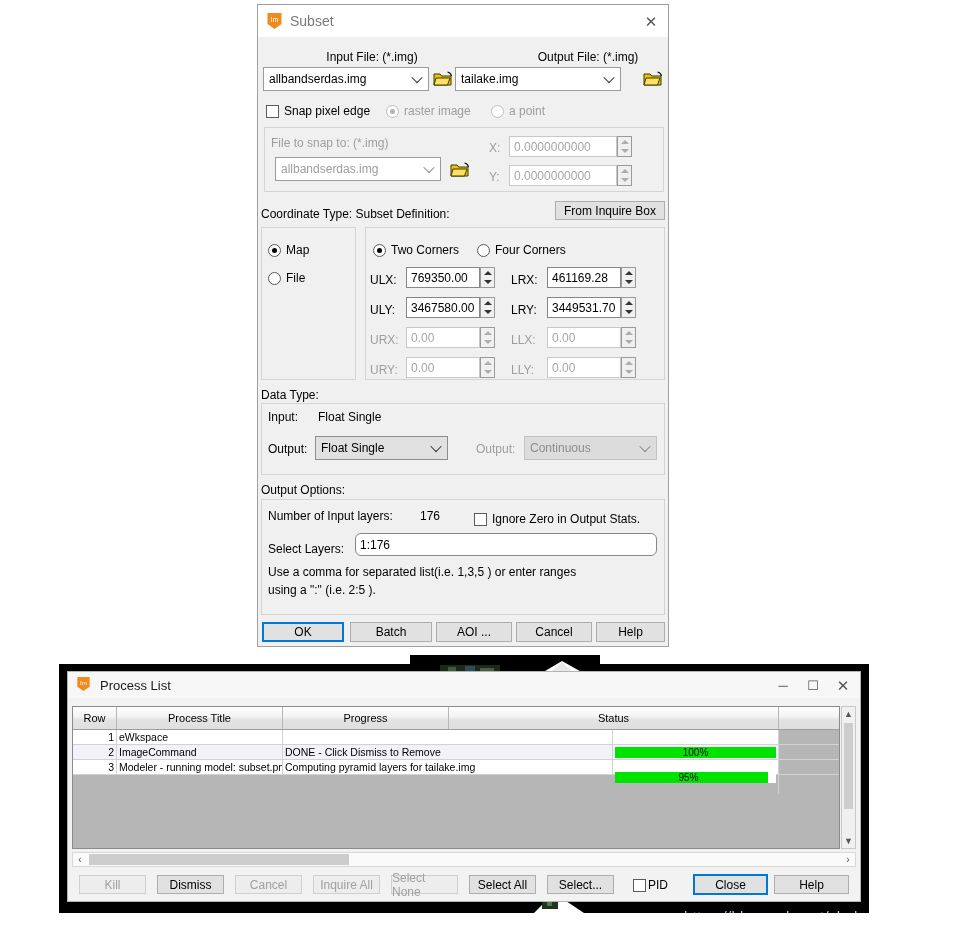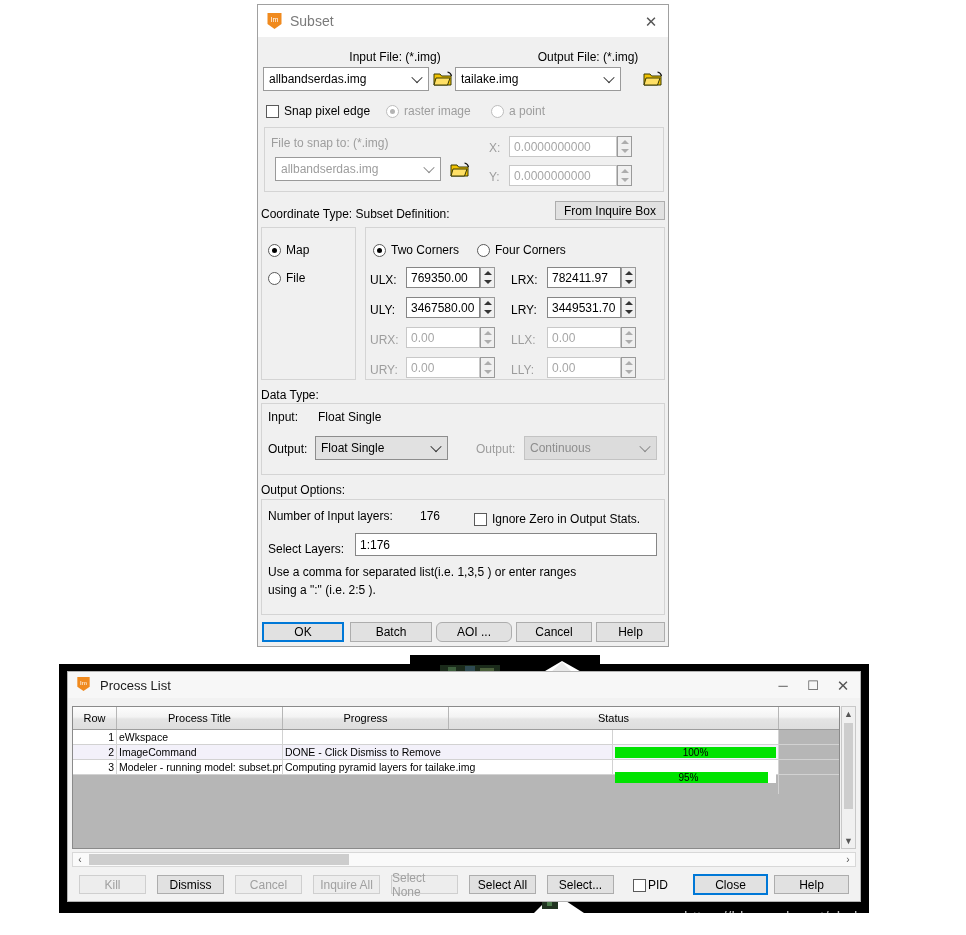--- a/index.html
+++ b/index.html
@@ -33,21 +33,21 @@
   .combo .caret:before{content:"";position:absolute;left:0;top:0;width:7px;height:7px;
        border-left:1px solid #333;border-bottom:1px solid #333;transform:rotate(-45deg);}
   .combo.disabled .caret:before{border-color:#888;}
 
   .foldericon{width:20px;height:18px;position:absolute;}
 
   
   .tin{box-sizing:border-box;border:1px solid #868686;background:#fff;height:21px;
        font-size:12px;display:flex;align-items:center;padding-left:4px;position:absolute;}
   .tin.dis{color:#a6a6a6;border-color:#c8c8c8;background:#fff;}
-  .tin.big{height:23px;}
+  .tin.big{height:23px;border-radius:6px;}
 
   .spin{position:absolute;width:15px;height:21px;border:1px solid #9a9a9a;background:#f0f0f0;box-sizing:border-box;}
   .spin div{height:9px;position:relative;}
   .spin .up:after,.spin .dn:after{content:"";position:absolute;left:50%;top:50%;
        transform:translate(-50%,-50%);border-left:4px solid transparent;border-right:4px solid transparent;}
   .spin .up:after{border-bottom:4px solid #333;}
   .spin .dn:after{border-top:4px solid #333;}
   .spin.dis .up:after{border-bottom-color:#adadad;}
   .spin.dis .dn:after{border-top-color:#adadad;}
 
@@ -109,21 +109,21 @@
       <svg width="17" height="18" viewBox="0 0 17 18">
         <path d="M1.5 1 H15.5 V12 L8.5 17 L1.5 12 Z" fill="#f08a1e"></path>
         <text x="8.5" y="9.6" font-size="7" font-family="Liberation Sans, sans-serif" fill="#fff" text-anchor="middle">Im</text>
       </svg>
     </span>
     <span class="title-text">Subset</span>
     <span class="title-spacer"></span>
     <span class="tb-btn">✕</span>
   </div>
 
-  <div class="lab" style="left:57px;top:45px;width:160px;text-align:center;">Input File: (*.img)</div>
+  <div class="lab" style="left:34px;top:45px;width:160px;text-align:center;">Input File: (*.img)</div>
   <div class="lab" style="left:250px;top:45px;width:160px;text-align:center;">Output File: (*.img)</div>
 
   <div class="combo" style="position:absolute;left:5px;top:62px;width:166px;">
     <span>allbandserdas.img</span>
     <span class="caret"></span>
   </div>
   <span class="foldericon" style="left:175px;top:65px;">
     <svg width="20" height="18" viewBox="0 0 20 18">
       <path d="M1 4 h6 l1.6 2 H18 v9 H1 Z" fill="#f2c200" stroke="#3a3a00" stroke-width="1"></path>
       <path d="M3 8 h14 l-2.5 7 H1 Z" fill="#ffe066" stroke="#3a3a00" stroke-width="1"></path>
@@ -206,21 +206,21 @@
   </div>
 
   <div class="lab" style="left:112px;top:268px;">ULX:</div>
   <div class="tin" style="left:148px;top:262px;width:74px;">769350.00</div>
   <div class="spin" style="left:222px;top:262px;">
       <div class="up"></div>
       <div class="dn"></div>
     </div>
 
   <div class="lab" style="left:253px;top:268px;">LRX:</div>
-  <div class="tin" style="left:289px;top:262px;width:74px;">782411.97</div>
+  <div class="tin" style="left:289px;top:262px;width:74px;">461169.28</div>
   <div class="spin" style="left:363px;top:262px;">
       <div class="up"></div>
       <div class="dn"></div>
     </div>
 
   <div class="lab" style="left:112px;top:298px;">ULY:</div>
   <div class="tin" style="left:148px;top:292px;width:74px;">3467580.00</div>
   <div class="spin" style="left:222px;top:292px;">
       <div class="up"></div>
       <div class="dn"></div>
@@ -284,21 +284,21 @@
     <span class="check"></span>
     <span>Ignore Zero in Output Stats.</span>
   </div>
   <div class="lab" style="left:10px;top:537px;">Select Layers:</div>
   <div class="tin big" style="left:97px;top:528px;width:302px;">1:176</div>
   <div class="lab" style="left:10px;top:560px;">Use a comma for separated list(i.e. 1,3,5 ) or enter ranges</div>
   <div class="lab" style="left:10px;top:578px;">using a ":" (i.e. 2:5 ).</div>
 
   <div class="btn def" style="left:4px;top:617px;width:82px;height:20px;">OK</div>
   <div class="btn" style="left:92px;top:617px;width:82px;height:20px;">Batch</div>
-  <div class="btn" style="left:178px;top:617px;width:76px;height:20px;border-radius:6px;">AOI ...</div>
+  <div class="btn" style="left:178px;top:617px;width:76px;height:20px;">AOI ...</div>
   <div class="btn" style="left:258px;top:617px;width:76px;height:20px;">Cancel</div>
   <div class="btn" style="left:338px;top:617px;width:69px;height:20px;">Help</div>
 </div>
 
 <div class="pl-backdrop" style="left:59px;top:664px;width:810px;height:249px;"></div>
 <div class="pl-img" style="left:410px;top:655px;width:190px;height:20px;">
   <svg width="190" height="20" viewBox="0 0 190 20">
     <rect x="0" y="0" width="190" height="20" fill="#000"></rect>
     <path d="M0 19 L130 19 L152 6 L175 19 L190 19 L190 20 L0 20 Z" fill="#ffffff"></path>
     <path d="M100 18 L140 18 L152 7 L163 18 Z" fill="#e8e8e8"></path>

